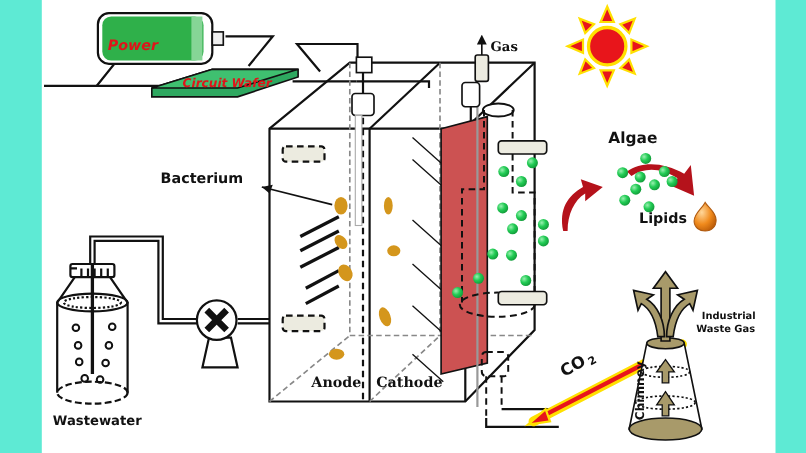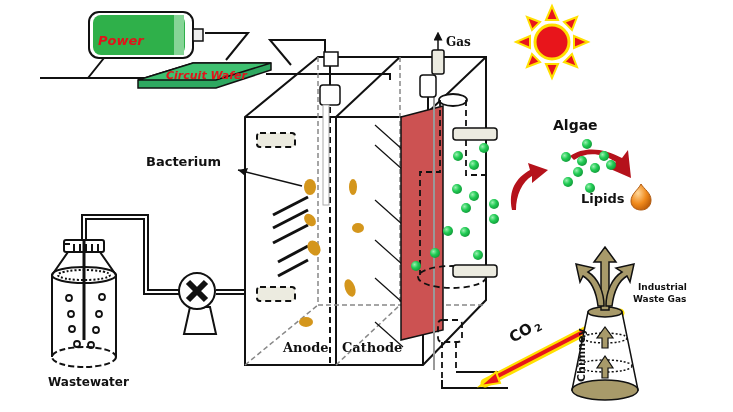--- a/index.html
+++ b/index.html
@@ -1,16 +1,16 @@
 <!DOCTYPE html>
 <html><head>
 <meta charset="utf-8">
 <style>
   html,body{margin:0;padding:0;background:#000;}
-  #stage{position:relative;width:733px;height:412px;background:#ffffff;overflow:hidden;}
+  #stage{position:relative;width:733px;height:412px;background:#5eead4;overflow:hidden;}
   #canvas{position:absolute;left:38px;top:0;width:667px;height:412px;background:#fff;}
   svg{position:absolute;left:0;top:0;}
   .lbl{font-family:"DejaVu Sans",sans-serif;font-weight:bold;fill:#111;}
   .serif{font-family:"DejaVu Serif",serif;font-weight:bold;fill:#111;}
   .red{fill:#e0141a;font-style:italic;font-family:"DejaVu Sans",sans-serif;font-weight:bold;}
 </style>
 </head>
 <body>
 
 <div id="stage">

